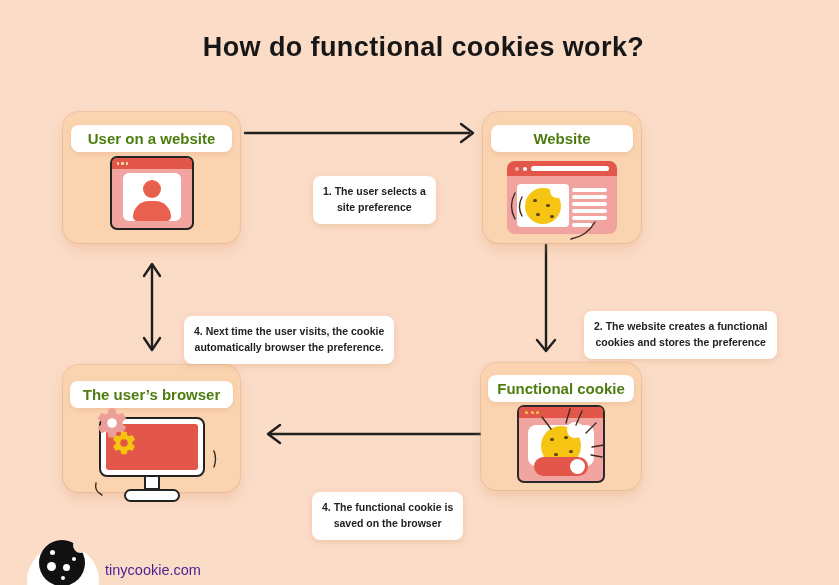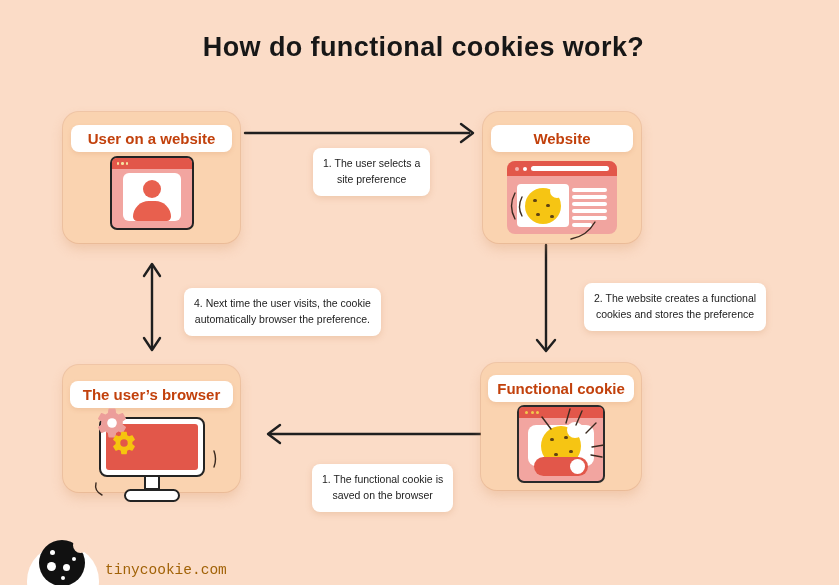--- a/index.html
+++ b/index.html
@@ -7,26 +7,26 @@
   .canvas{position:relative;width:839px;height:585px;background:#fbdcc7;overflow:hidden;padding-left:8px;}
 
   .title{position:absolute;left:0;right:0;top:32px;margin:0;text-align:center;
          font-size:27px;font-weight:700;color:#171717;letter-spacing:.4px;}
 
   .arrows{position:absolute;left:0;top:0;pointer-events:none;}
 
   .node{position:absolute;background:#fad3b0;border-radius:16px;
         box-shadow:0 0 0 1px rgba(222,160,112,.35),0 6px 12px rgba(214,150,100,.30);}
   .pill{margin:13px 8px 0;height:27px;line-height:27px;background:#fff;border-radius:8px;
-        text-align:center;font-size:15px;font-weight:700;color:#c2410c;
+        text-align:center;font-size:15px;font-weight:700;color:#4d7c0f;
         box-shadow:0 2px 4px rgba(200,130,80,.18);}
 
   .step{position:absolute;background:#fff;border-radius:8px;padding:8px 10px;
-        font-size:10.5px;font-weight:400;line-height:1.5;color:#222;text-align:center;
-        white-space:nowrap;box-shadow:0 2px 6px rgba(200,130,80,.25);}
+        font-size:10.5px;font-weight:700;line-height:1.5;color:#222;text-align:center;
+        white-space:nowrap;box-shadow:0 2px 6px rgba(200,130,80,.25);margin-top:28px;}
 
   
   .uw{width:84px;height:74px;margin:4px auto 0;background:#f2a5a0;border:2px solid #232323;
       border-radius:7px;box-sizing:border-box;overflow:hidden;}
   .uw-bar{height:11px;background:#e2574a;display:flex;align-items:center;gap:2px;padding-left:5px;}
   .uw-bar i{width:2.5px;height:2.5px;border-radius:50%;background:#f6e2a0;}
   .uw-panel{margin:4px auto 0;width:58px;height:48px;background:#fff;border-radius:6px;padding-top:7px;box-sizing:border-box;}
   .p-head{width:18px;height:18px;border-radius:50%;background:#e8604e;margin:0 auto;}
   .p-body{width:38px;height:20px;border-radius:19px 19px 5px 5px;background:#e8604e;margin:3px auto 0;}
 
@@ -67,21 +67,21 @@
              border:2.5px solid #232323;border-top:none;box-sizing:border-box;}
   .mon-base{position:absolute;left:32px;top:78px;width:56px;height:13px;background:#fff;
             border:2.5px solid #232323;border-radius:7px;box-sizing:border-box;}
   .gear{position:absolute;}
 
   
   .logo-circle{position:absolute;left:27px;top:545px;width:72px;height:72px;border-radius:50%;background:#fff;}
   .logo-cookie{position:absolute;left:39px;top:540px;width:46px;height:46px;border-radius:50%;background:#111;}
   .logo-cookie .bite{position:absolute;right:-3px;top:-2px;width:15px;height:15px;border-radius:50%;background:#fbdcc7;}
   .logo-cookie .d{position:absolute;border-radius:50%;background:#fff;}
-  .brand{position:absolute;left:105px;top:562px;font-size:14.5px;font-weight:500;color:#a16207;font-family:Liberation Mono, monospace;}
+  .brand{position:absolute;left:105px;top:562px;font-size:14.5px;font-weight:500;color:#4c1d95;}
 </style>
 </head>
 <body>
 
 <div class="canvas">
 
   <h1 class="title">How do functional cookies work?</h1>
 
   <svg class="arrows" width="839" height="585">
     <g stroke="#1f1f1f" stroke-width="2.4" fill="none" stroke-linecap="round" stroke-linejoin="round">
@@ -208,21 +208,21 @@
 
   <div class="step" style="left:313px;top:148px">
     <div>1. The user selects a</div>
       <div>site preference</div>
   </div>
   <div class="step" style="left:584px;top:283px">
     <div>2. The website creates a functional</div>
       <div>cookies and stores the preference</div>
   </div>
   <div class="step" style="left:312px;top:464px">
-    <div>1. The functional cookie is</div>
+    <div>4. The functional cookie is</div>
       <div>saved on the browser</div>
   </div>
   <div class="step" style="left:184px;top:288px">
     <div>4. Next time the user visits, the cookie</div>
       <div>automatically browser the preference.</div>
   </div>
 
   <div class="logo-circle"></div>
   <div class="logo-cookie">
     <span class="bite"></span>

